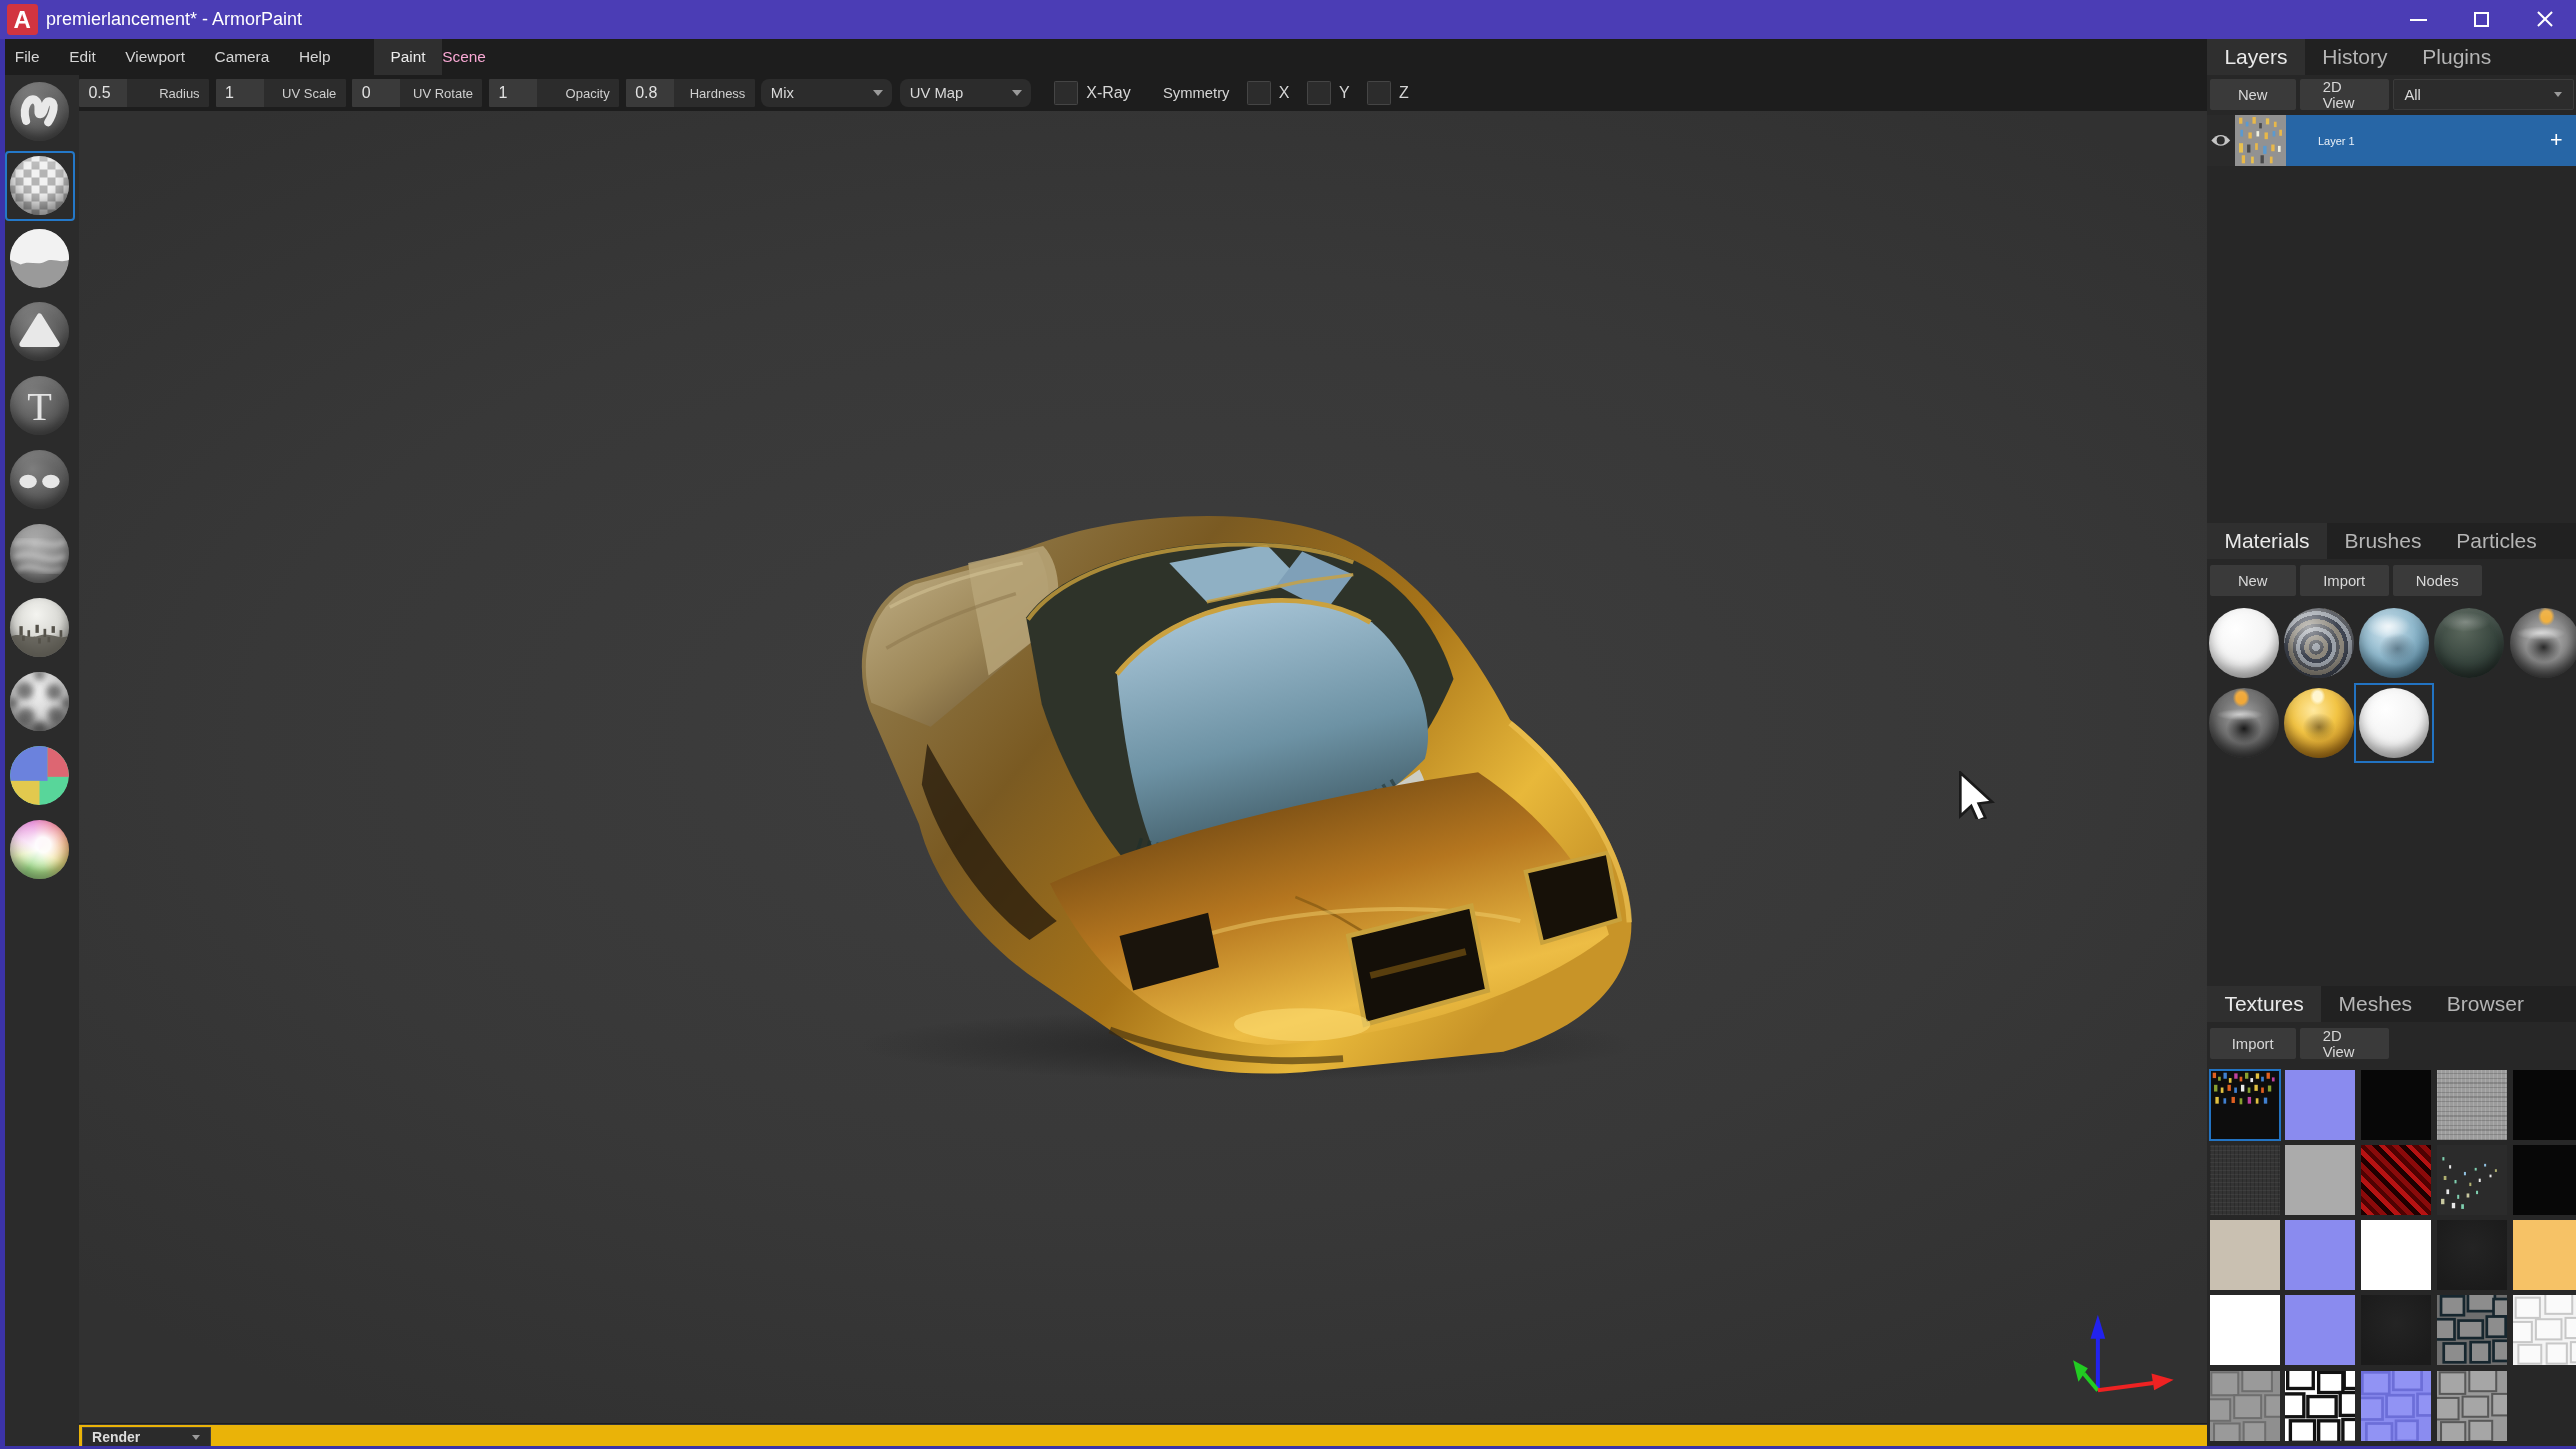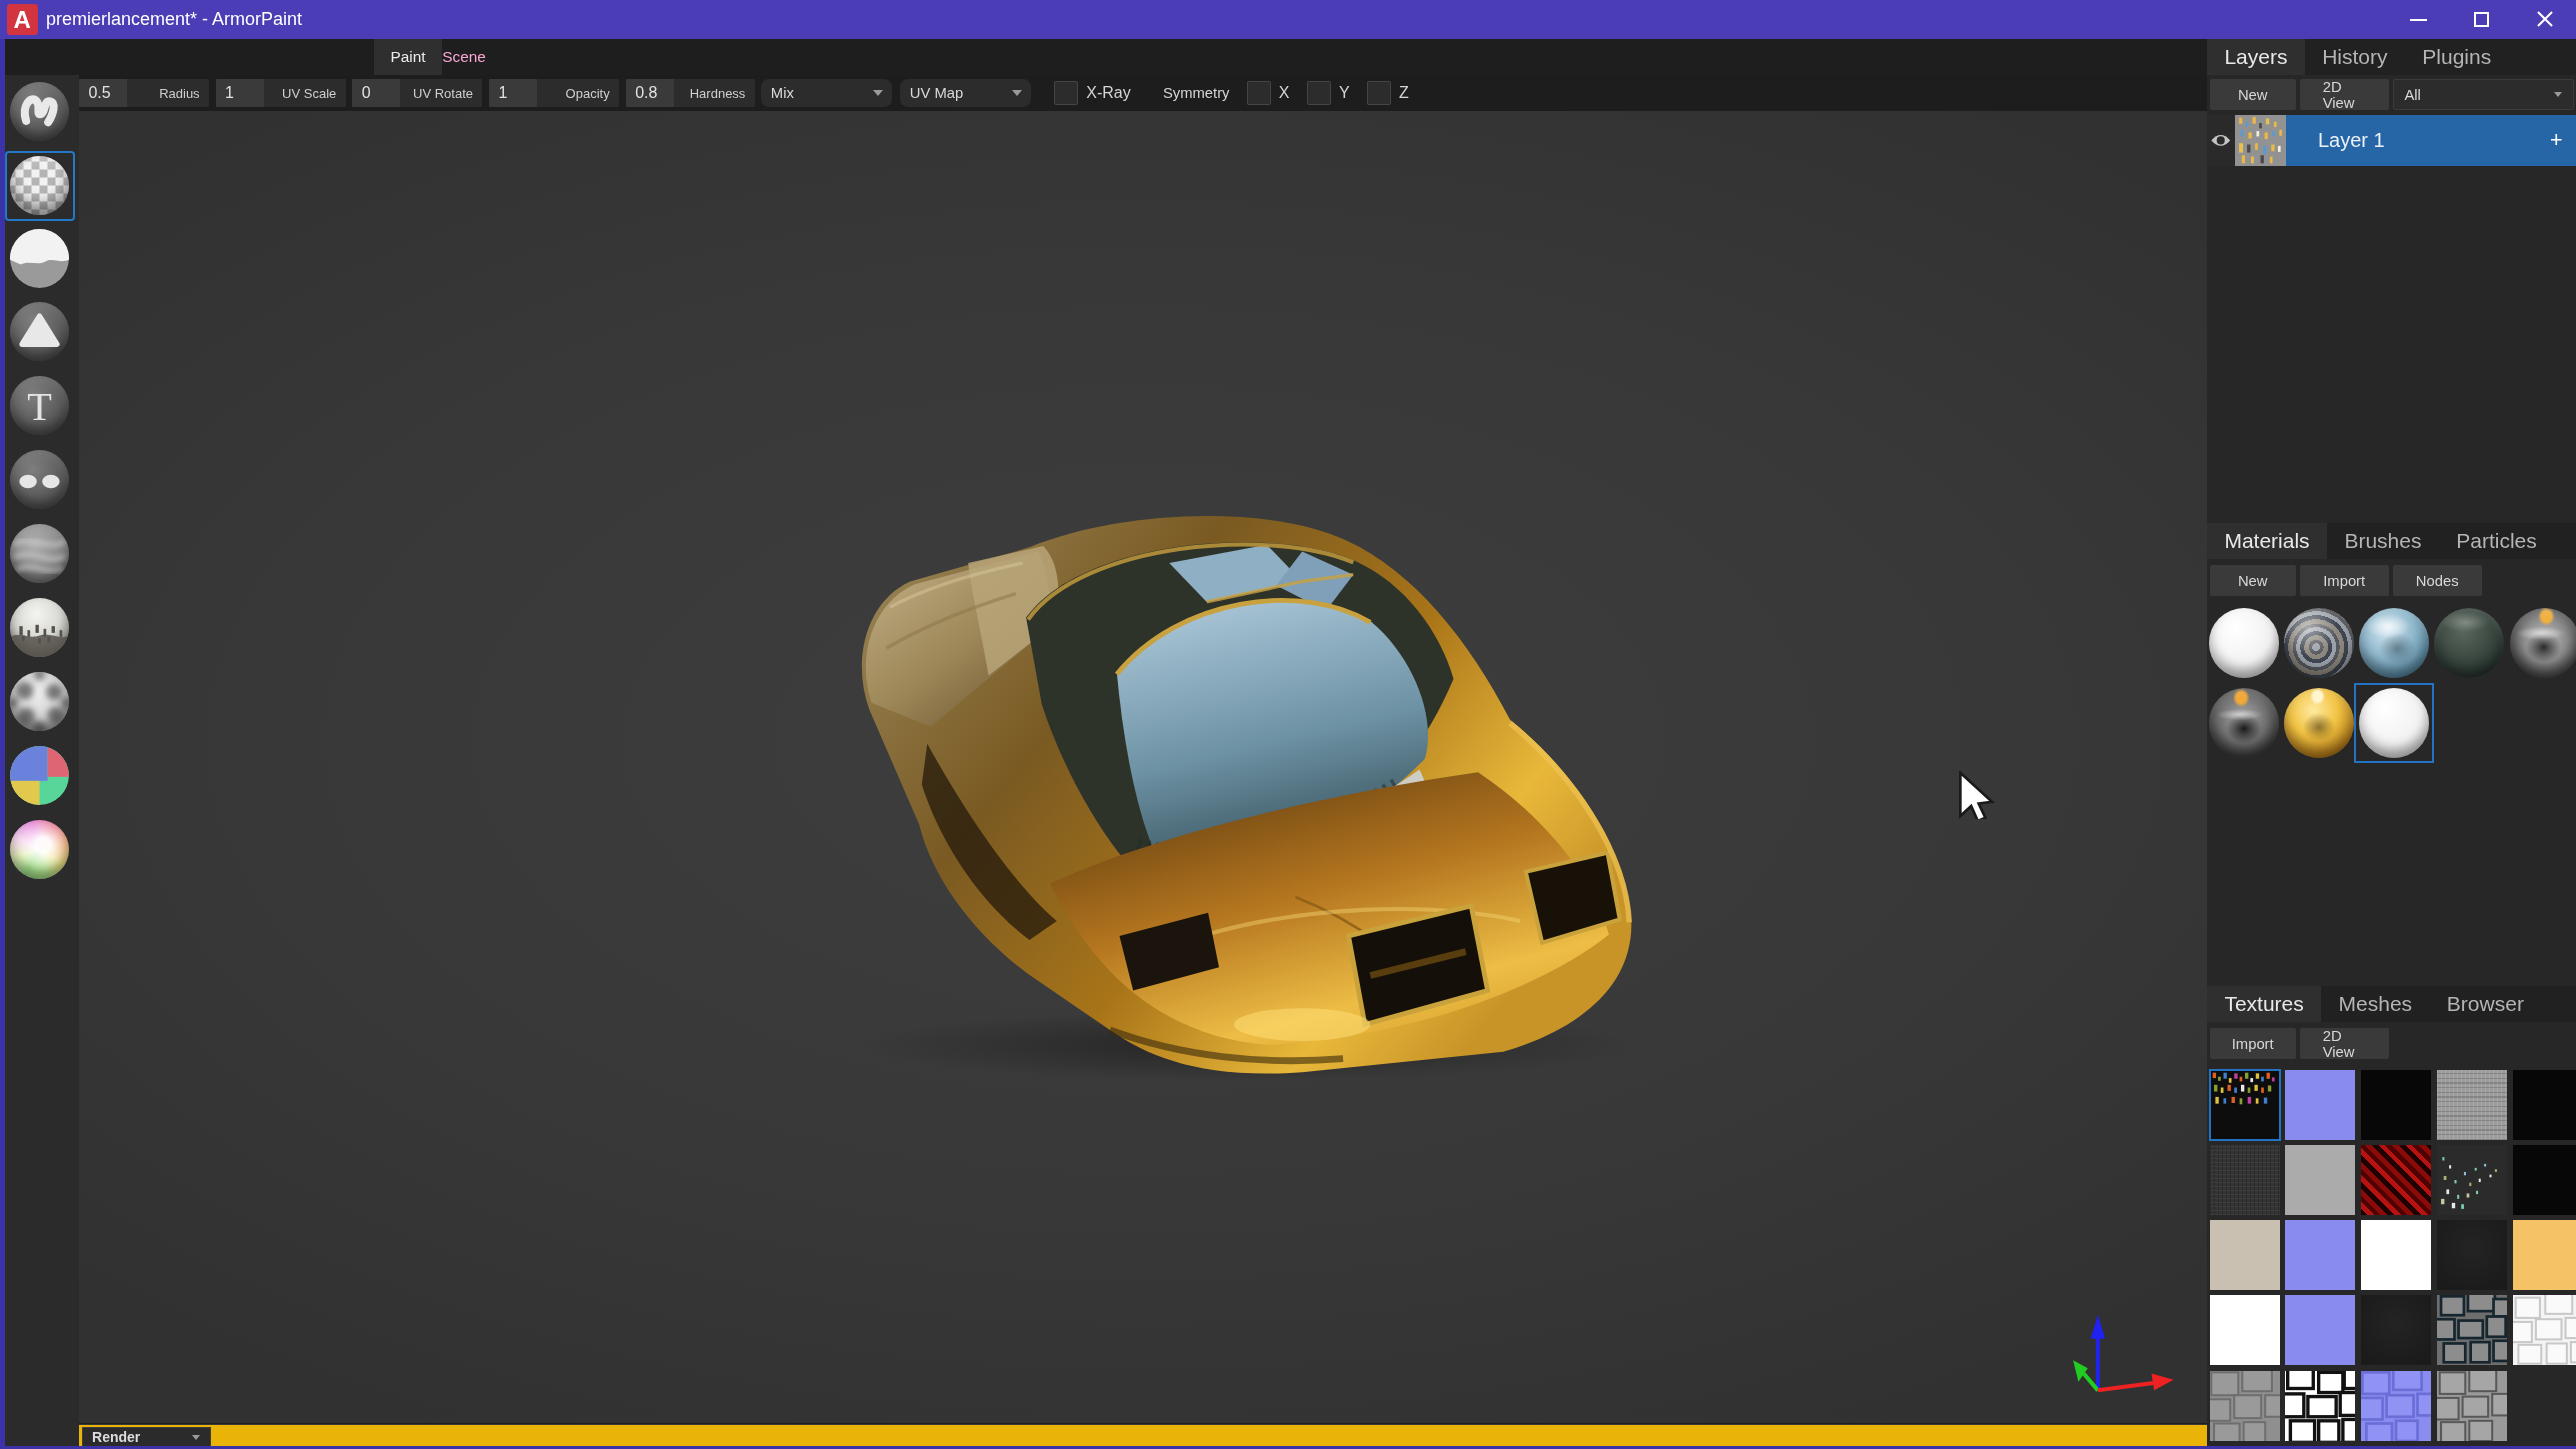--- a/index.html
+++ b/index.html
@@ -75,21 +75,21 @@
   .pbtn { height:31px; padding:0 23px; background:#3a3a3a; border-radius:2px; display:flex; align-items:center; justify-content:center;
           font-size:14.8px; color:#d8d8d8; }
   .pdd { height:31px; background:#2c2c2c; border:0.7px solid #3b3b3b; border-radius:2px; display:flex; align-items:center;
          padding:0 10.7px; font-size:14.8px; color:#dadada; }
   .pdd .caret { margin-left:auto; border-left-width:4.7px; border-right-width:4.7px; border-top-width:5.4px; }
 
   .layer-row { position:absolute; left:0; top:76px; width:369px; height:51px; display:flex; }
   .eye-cell { width:28px; height:51px; background:#2a2a2a; display:flex; align-items:center; justify-content:center; }
   .layer-sel { flex:1; background:#2766a6; display:flex; align-items:center; position:relative; }
   .layer-thumb { width:51px; height:51px; display:block; }
-  .layer-name { margin-left:32px; font-size:20px; color:#eaf1f8; }
+  .layer-name { margin-left:32px; font-size:11px; color:#eaf1f8; }
   .layer-add { position:absolute; right:13.4px; font-size:21.5px; color:#fff; font-weight:300; }
 
   .sphere-wrap { position:absolute; width:70px; height:70px; }
   .sphere-wrap.selected { outline:2.7px solid #2273c2; outline-offset:3.4px; }
   .sphere { width:70px; height:70px; border-radius:50%;
             box-shadow:inset 0 -8px 12px rgba(0,0,0,.35), inset 0 5.4px 6.7px rgba(255,255,255,.10); }
   .m-white { background:radial-gradient(circle at 38% 30%, #ffffff, #f2f2f2 55%, #c9c9c9 92%); }
   .m-marble { background:radial-gradient(circle at 35% 28%, rgba(255,255,255,.5), rgba(255,255,255,0) 42%),
               repeating-radial-gradient(circle at 46% 56%, #9aa0a8 0 4px, #55585e 4px 7.4px, #8c877c 7.4px 12px, #404652 12px 16px); }
   .m-blue { background:radial-gradient(ellipse 45% 25% at 42% 26%, rgba(255,255,255,.75), rgba(255,255,255,0) 70%),
@@ -228,20 +228,27 @@
         <div class="glyph-max"></div>
       </div>
     <div class="winbtn wb-close">
         <div class="glyph-close">
           <span></span>
           <span></span>
         </div>
       </div>
   </div>
 
+  <div class="abs menubar">
+    <div class="menu-item">File</div>
+    <div class="menu-item">Edit</div>
+    <div class="menu-item">Viewport</div>
+    <div class="menu-item">Camera</div>
+    <div class="menu-item">Help</div>
+  </div>
   <div class="abs mode-tab tab-paint">Paint</div>
   <div class="abs mode-tab tab-scene">Scene</div>
 
   <div class="abs optionsbar">
     <div class="opt-field">
       <div class="opt-val">0.5</div>
       <div class="opt-lab">Radius</div>
     </div>
     <div class="opt-field">
       <div class="opt-val">1</div>

